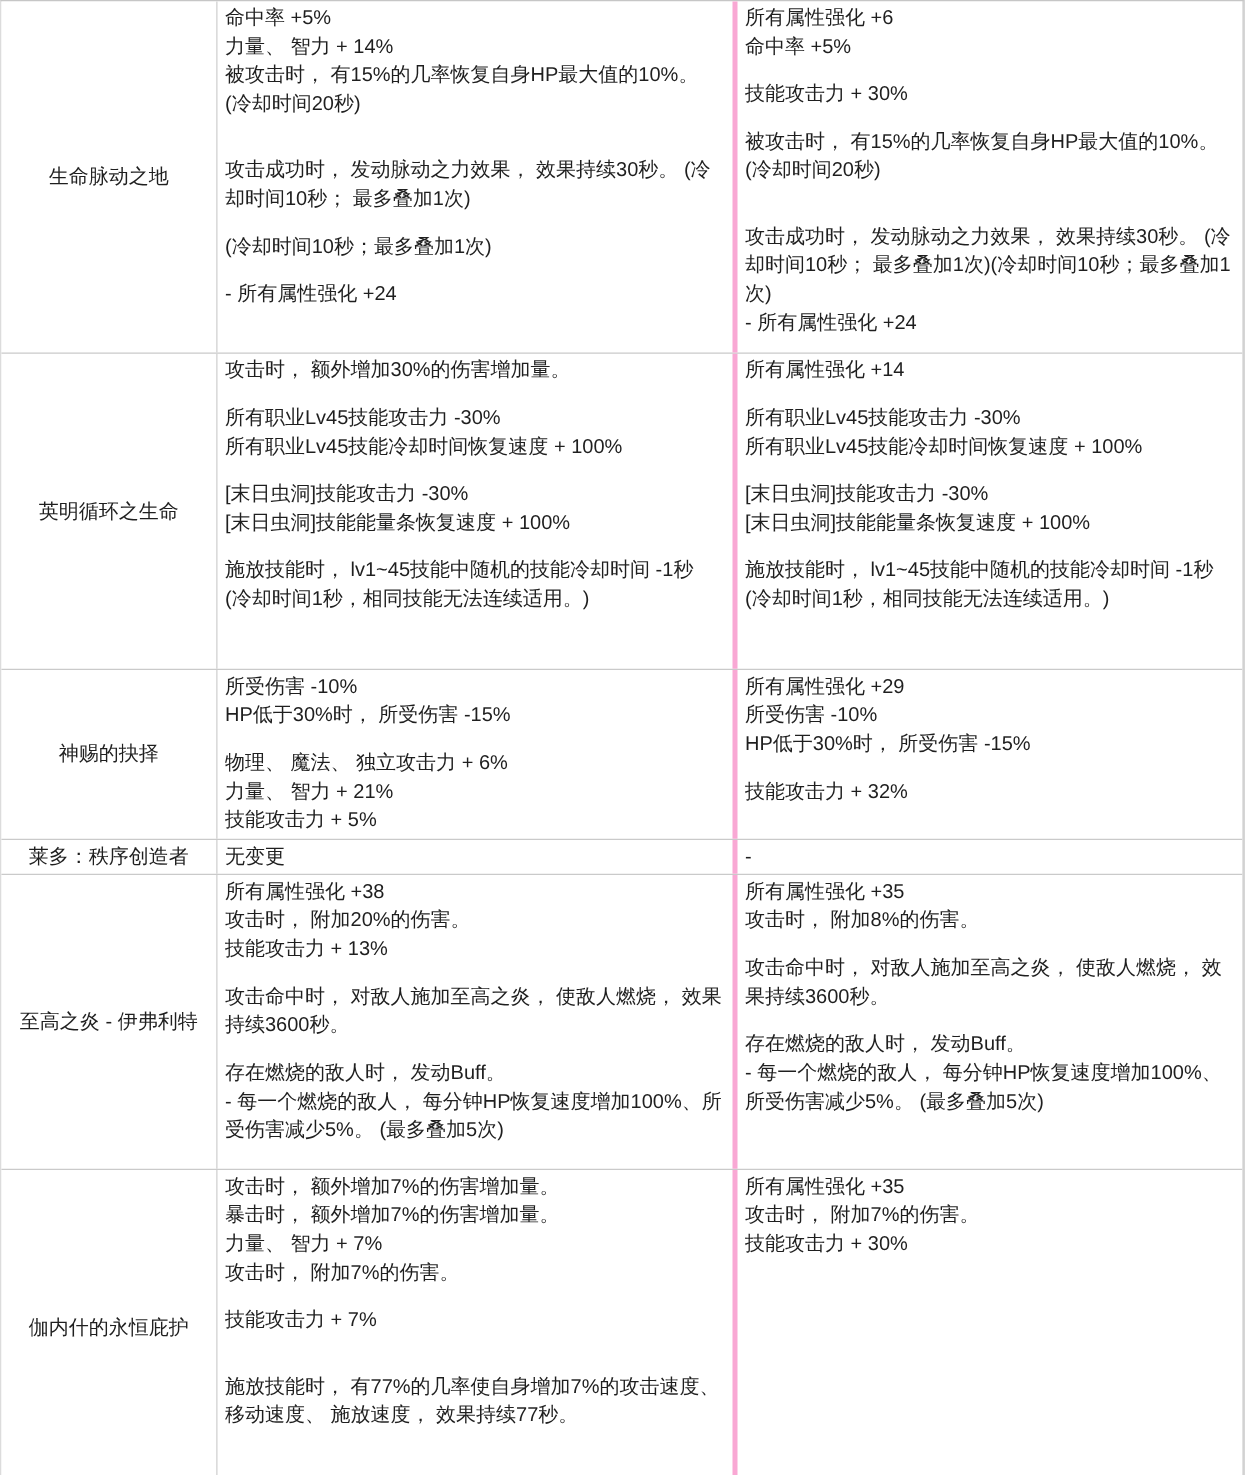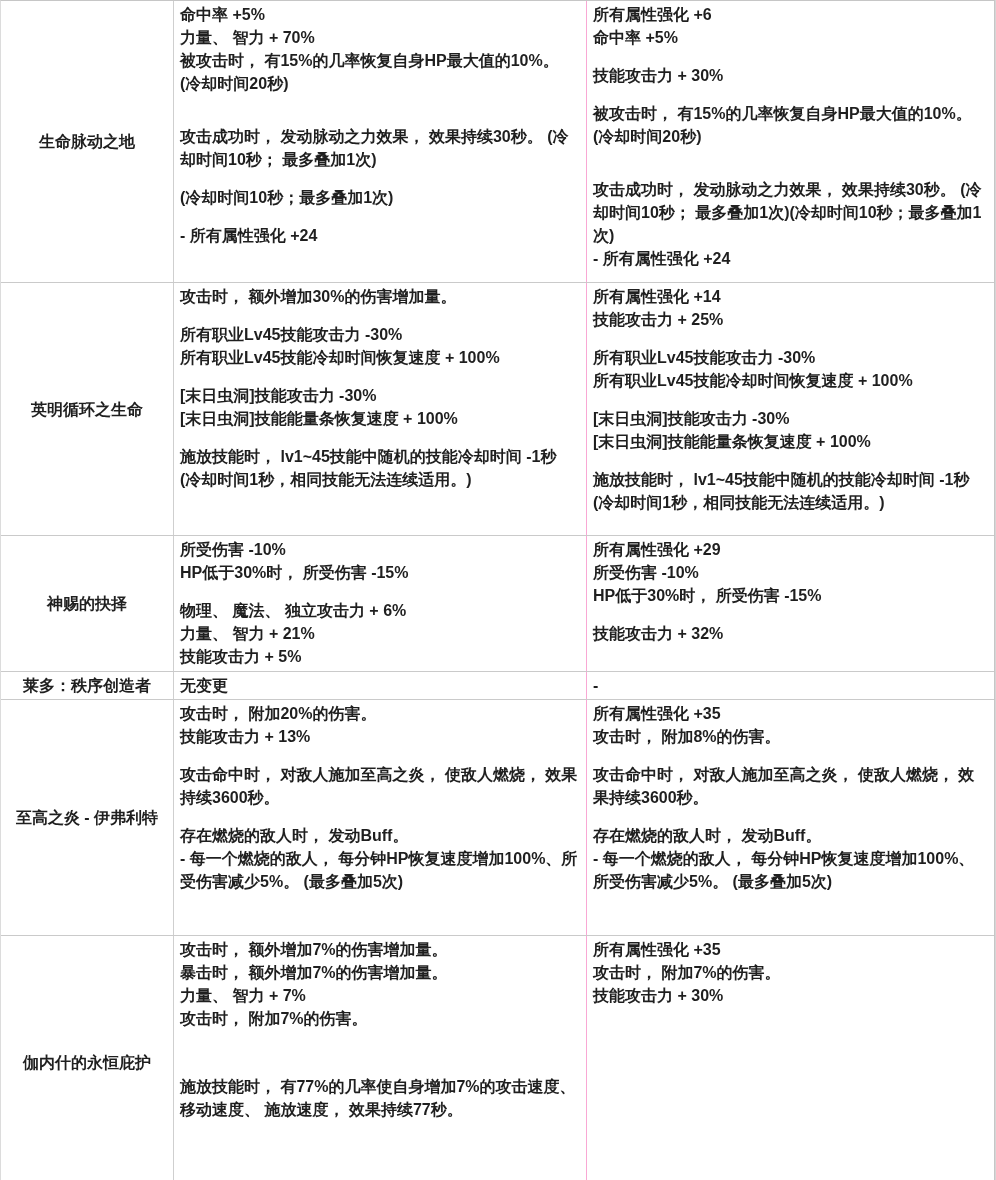--- a/index.html
+++ b/index.html
@@ -22,52 +22,51 @@
     display: flex;
     align-items: stretch;
     border-bottom: 1px solid #cacaca;
   }
   .cell {
     box-sizing: border-box;
     font-size: 16px;
     line-height: 23px;
     color: #1f1f1f;
     padding: 2px 8px 2px 6px;
-    font-weight: bold;
   }
   .name-cell {
     width: 172px;
     flex: 0 0 172px;
     display: flex;
     align-items: center;
     justify-content: center;
     text-align: center;
     padding: 2px 4px;
   }
   .col-before {
     width: 413px;
     flex: 0 0 413px;
     border-left: 1px solid #cfcfcf;
   }
   .col-after {
     flex: 1 1 auto;
-    border-left: 1px solid #f9a8d4;
+    border-left: 4px solid #f9a8d4;
   }
   .line { min-height: 23px; word-break: break-word; }
   .blank-line { height: 15px; }
 </style>
 </head>
 <body>
 
 <div class="page" id="table-root">
     <div class="trow" style="min-height: 281px;">
       <div class="cell name-cell">生命脉动之地</div>
       <div class="cell col-before">
         <div class="line">命中率 +5%</div>
-        <div class="line">力量、 智力 + 70%</div>
+        <div class="line">力量、 智力 + 14%</div>
         <div class="line">被攻击时， 有15%的几率恢复自身HP最大值的10%。</div>
         <div class="line">(冷却时间20秒)</div>
         <div class="blank-line"></div>
         <div class="blank-line"></div>
         <div class="line">攻击成功时， 发动脉动之力效果， 效果持续30秒。 (冷却时间10秒； 最多叠加1次)</div>
         <div class="blank-line"></div>
         <div class="line">(冷却时间10秒；最多叠加1次)</div>
         <div class="blank-line"></div>
         <div class="line">- 所有属性强化 +24</div>
       </div>
@@ -94,21 +93,20 @@
         <div class="line">所有职业Lv45技能冷却时间恢复速度 + 100%</div>
         <div class="blank-line"></div>
         <div class="line">[末日虫洞]技能攻击力 -30%</div>
         <div class="line">[末日虫洞]技能能量条恢复速度 + 100%</div>
         <div class="blank-line"></div>
         <div class="line">施放技能时， lv1~45技能中随机的技能冷却时间 -1秒</div>
         <div class="line">(冷却时间1秒，相同技能无法连续适用。)</div>
       </div>
       <div class="cell col-after">
         <div class="line">所有属性强化 +14</div>
-        <div class="line">技能攻击力 + 25%</div>
         <div class="blank-line"></div>
         <div class="line">所有职业Lv45技能攻击力 -30%</div>
         <div class="line">所有职业Lv45技能冷却时间恢复速度 + 100%</div>
         <div class="blank-line"></div>
         <div class="line">[末日虫洞]技能攻击力 -30%</div>
         <div class="line">[末日虫洞]技能能量条恢复速度 + 100%</div>
         <div class="blank-line"></div>
         <div class="line">施放技能时， lv1~45技能中随机的技能冷却时间 -1秒</div>
         <div class="line">(冷却时间1秒，相同技能无法连续适用。)</div>
       </div>
@@ -136,20 +134,21 @@
       <div class="cell col-before">
         <div class="line">无变更</div>
       </div>
       <div class="cell col-after">
         <div class="line">-</div>
       </div>
     </div>
     <div class="trow" style="min-height: 235px;">
       <div class="cell name-cell">至高之炎 - 伊弗利特</div>
       <div class="cell col-before">
+        <div class="line">所有属性强化 +38</div>
         <div class="line">攻击时， 附加20%的伤害。</div>
         <div class="line">技能攻击力 + 13%</div>
         <div class="blank-line"></div>
         <div class="line">攻击命中时， 对敌人施加至高之炎， 使敌人燃烧， 效果持续3600秒。</div>
         <div class="blank-line"></div>
         <div class="line">存在燃烧的敌人时， 发动Buff。</div>
         <div class="line"> - 每一个燃烧的敌人， 每分钟HP恢复速度增加100%、所受伤害减少5%。 (最多叠加5次)</div>
       </div>
       <div class="cell col-after">
         <div class="line">所有属性强化 +35</div>
@@ -162,20 +161,21 @@
       </div>
     </div>
     <div class="trow" style="min-height: 252px;">
       <div class="cell name-cell">伽内什的永恒庇护</div>
       <div class="cell col-before">
         <div class="line">攻击时， 额外增加7%的伤害增加量。</div>
         <div class="line">暴击时， 额外增加7%的伤害增加量。</div>
         <div class="line">力量、 智力 + 7%</div>
         <div class="line">攻击时， 附加7%的伤害。</div>
         <div class="blank-line"></div>
+        <div class="line">技能攻击力 + 7%</div>
         <div class="blank-line"></div>
         <div class="blank-line"></div>
         <div class="line">施放技能时， 有77%的几率使自身增加7%的攻击速度、移动速度、 施放速度， 效果持续77秒。</div>
       </div>
       <div class="cell col-after">
         <div class="line">所有属性强化 +35</div>
         <div class="line">攻击时， 附加7%的伤害。</div>
         <div class="line">技能攻击力 + 30%</div>
         <div class="blank-line"></div>
       </div>

